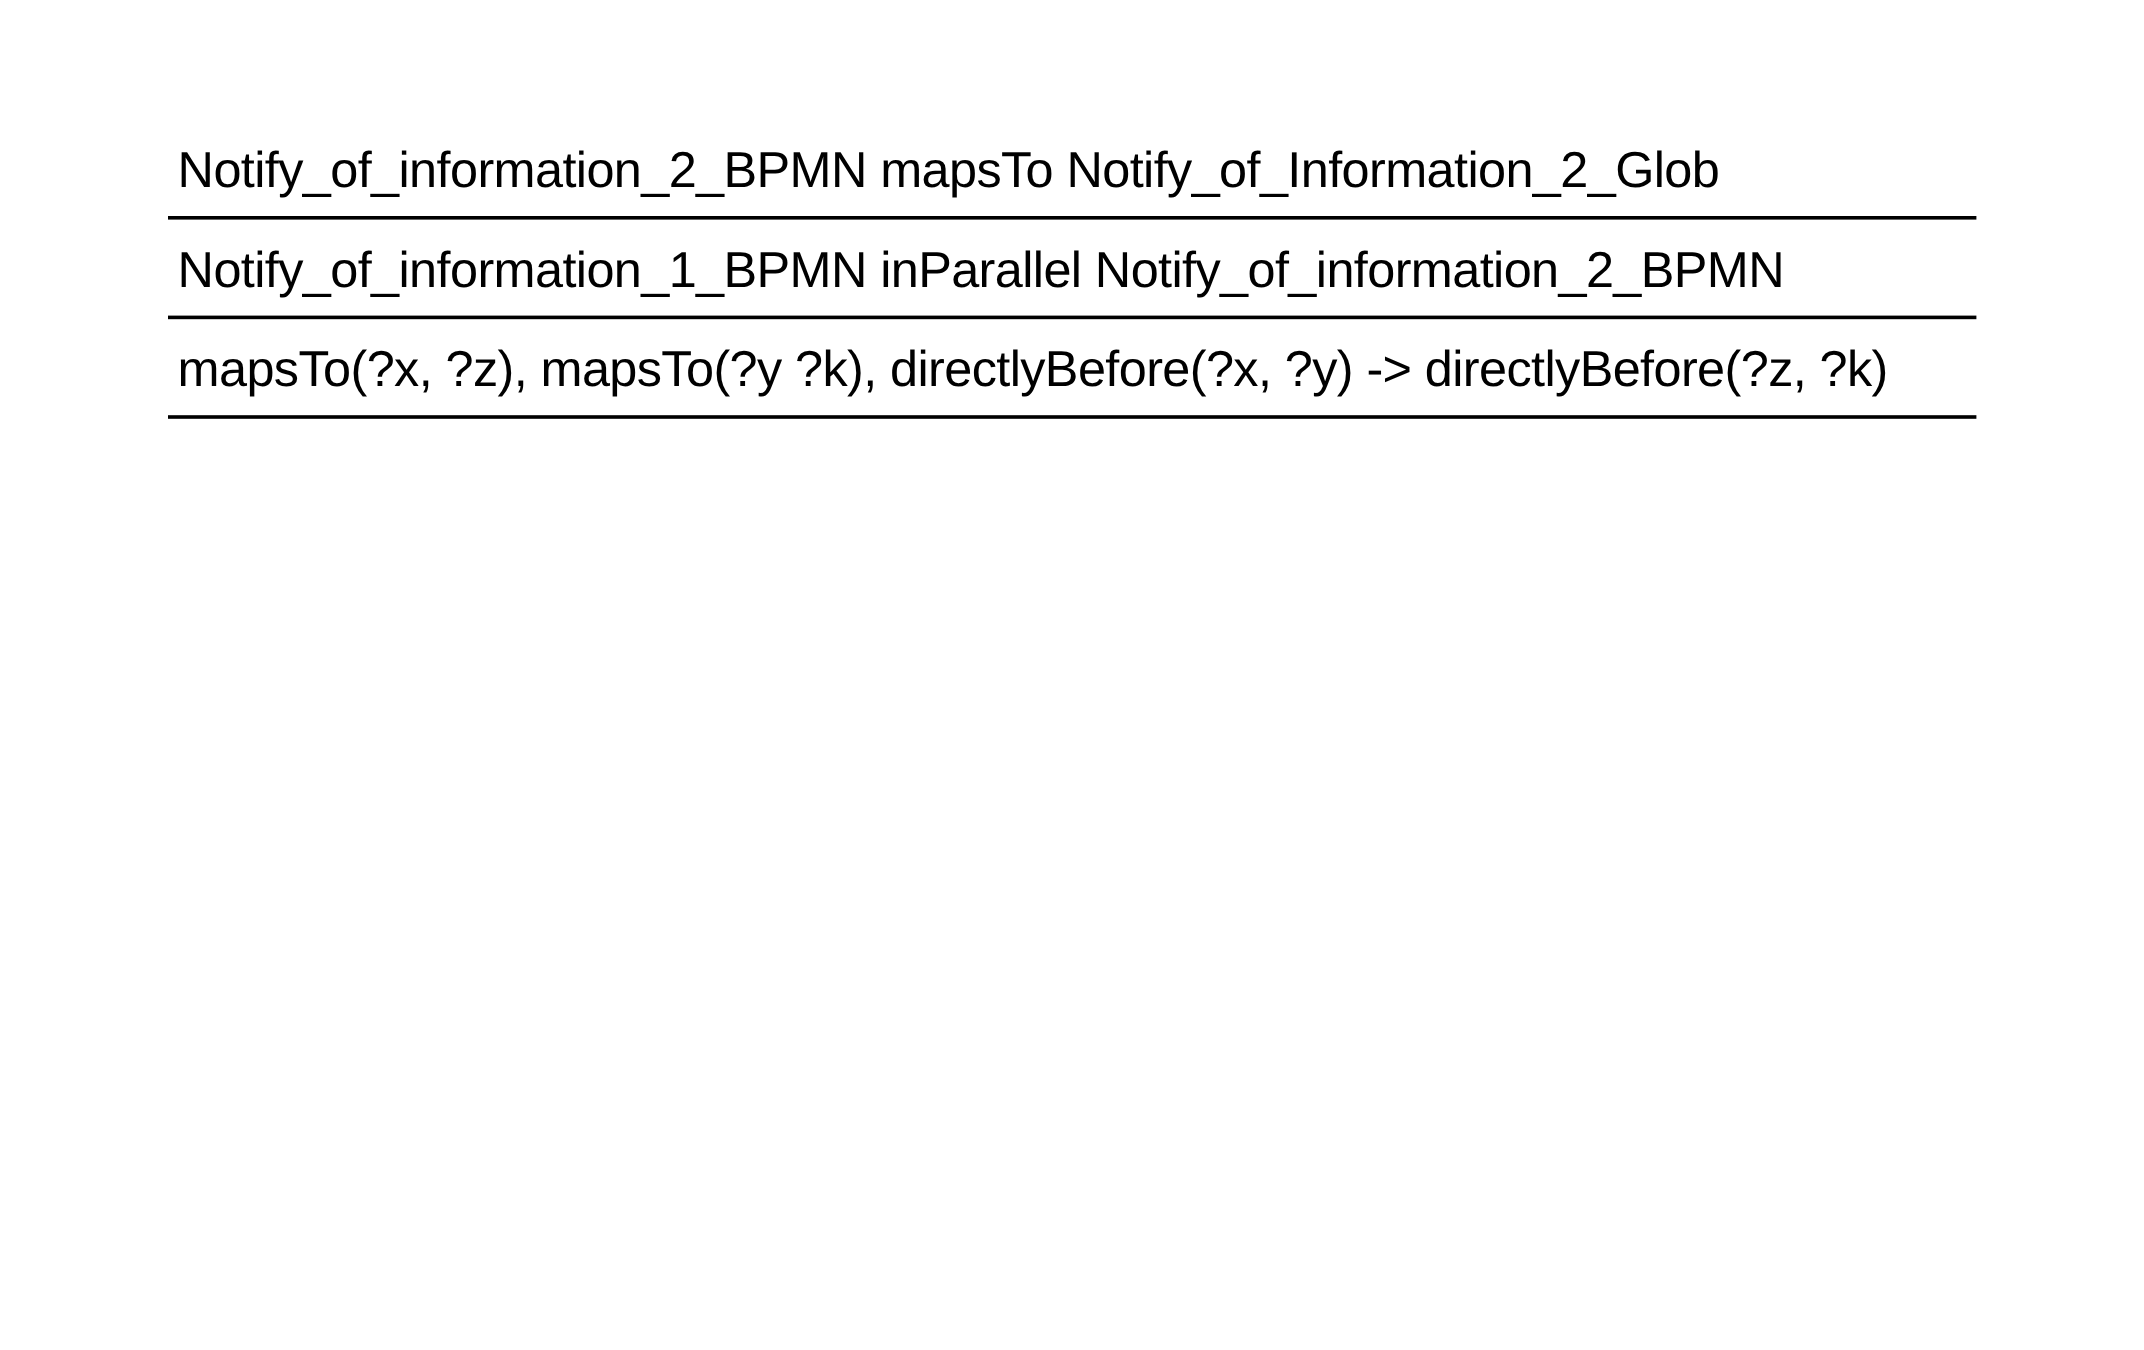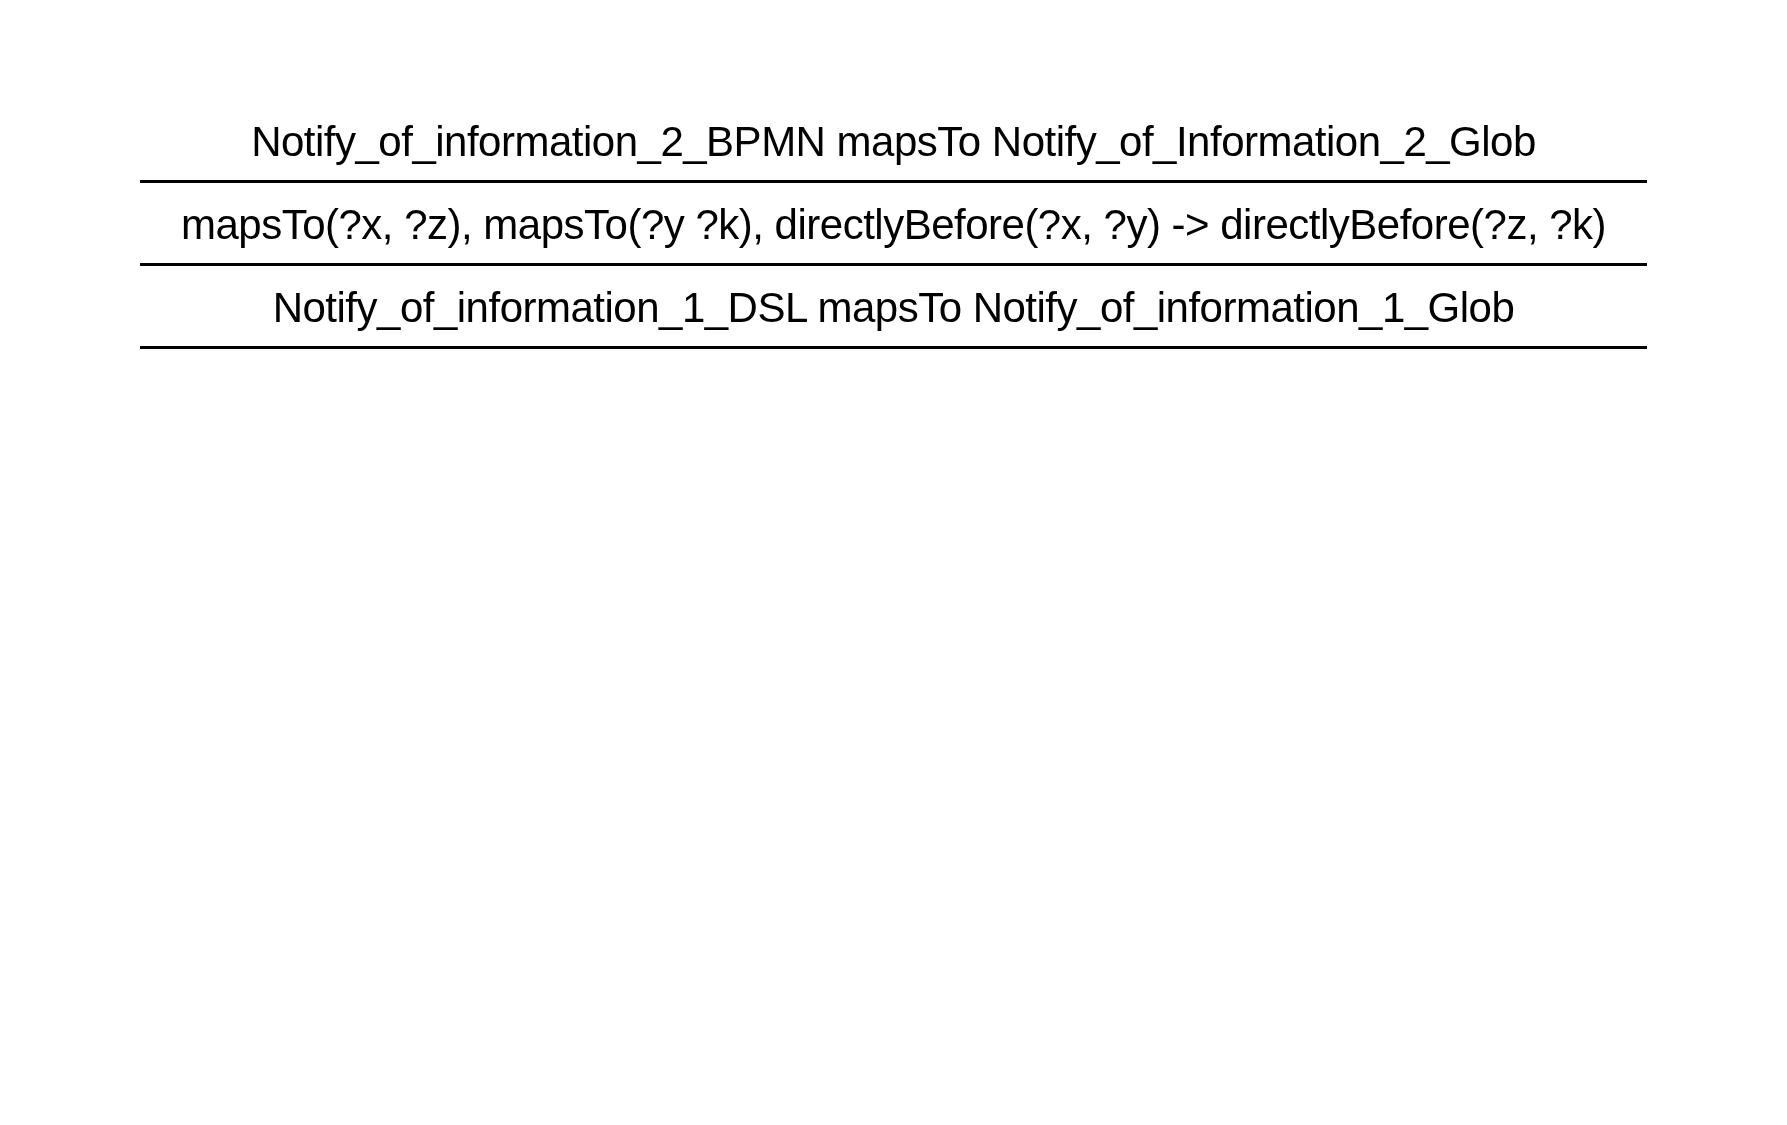--- a/index.html
+++ b/index.html
@@ -9,32 +9,31 @@
     }
     body {
       background: #ffffff;
       font-family: Arial, Helvetica, sans-serif;
       width: 1787px;
       height: 1125px;
       padding: 100px 140px 60px 140px;
     }
     .table-container {
       width: 100%;
-      text-align: center;
     }
     .table-row {
       border-bottom: 3px solid #000000;
       padding: 18px 8px 14px 8px;
       font-size: 42px;
       letter-spacing: -0.5px;
       color: #000000;
       font-weight: 400;
       white-space: nowrap;
     }
   </style>
 </head>
 <body>
 
 <div class="table-container">
   <div class="table-row">Notify_of_information_2_BPMN mapsTo Notify_of_Information_2_Glob</div>
+  <div class="table-row">Notify_of_information_1_BPMN inParallel Notify_of_information_2_BPMN</div>
   <div class="table-row">mapsTo(?x, ?z), mapsTo(?y ?k), directlyBefore(?x, ?y) -&gt; directlyBefore(?z, ?k)</div>
-  <div class="table-row">Notify_of_information_1_DSL mapsTo Notify_of_information_1_Glob</div>
 </div>
 
 </body></html>

